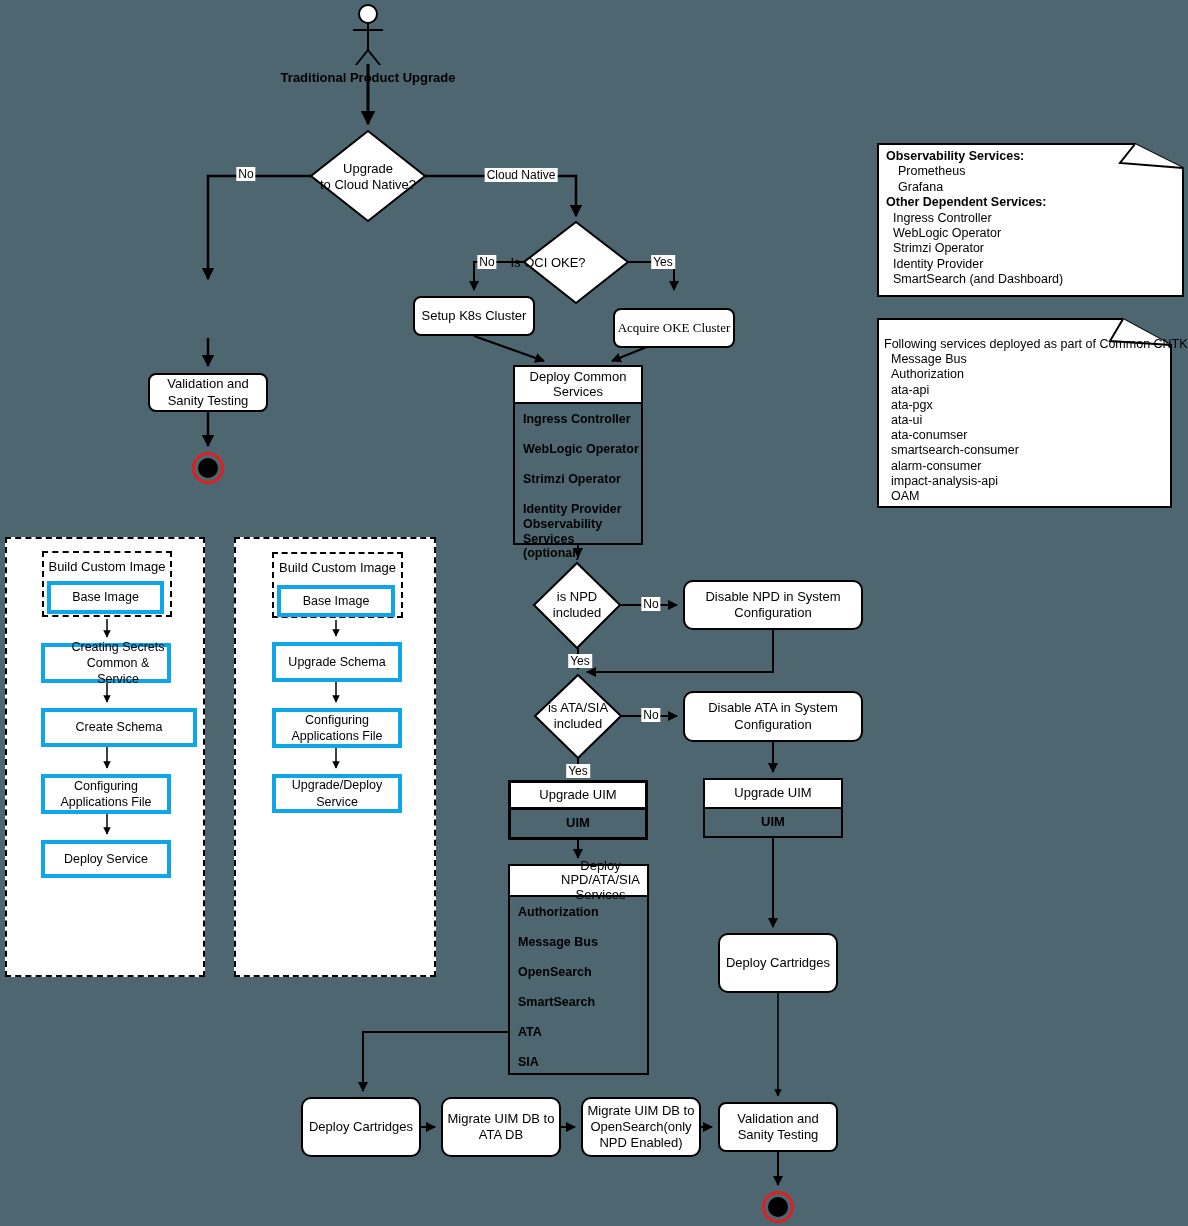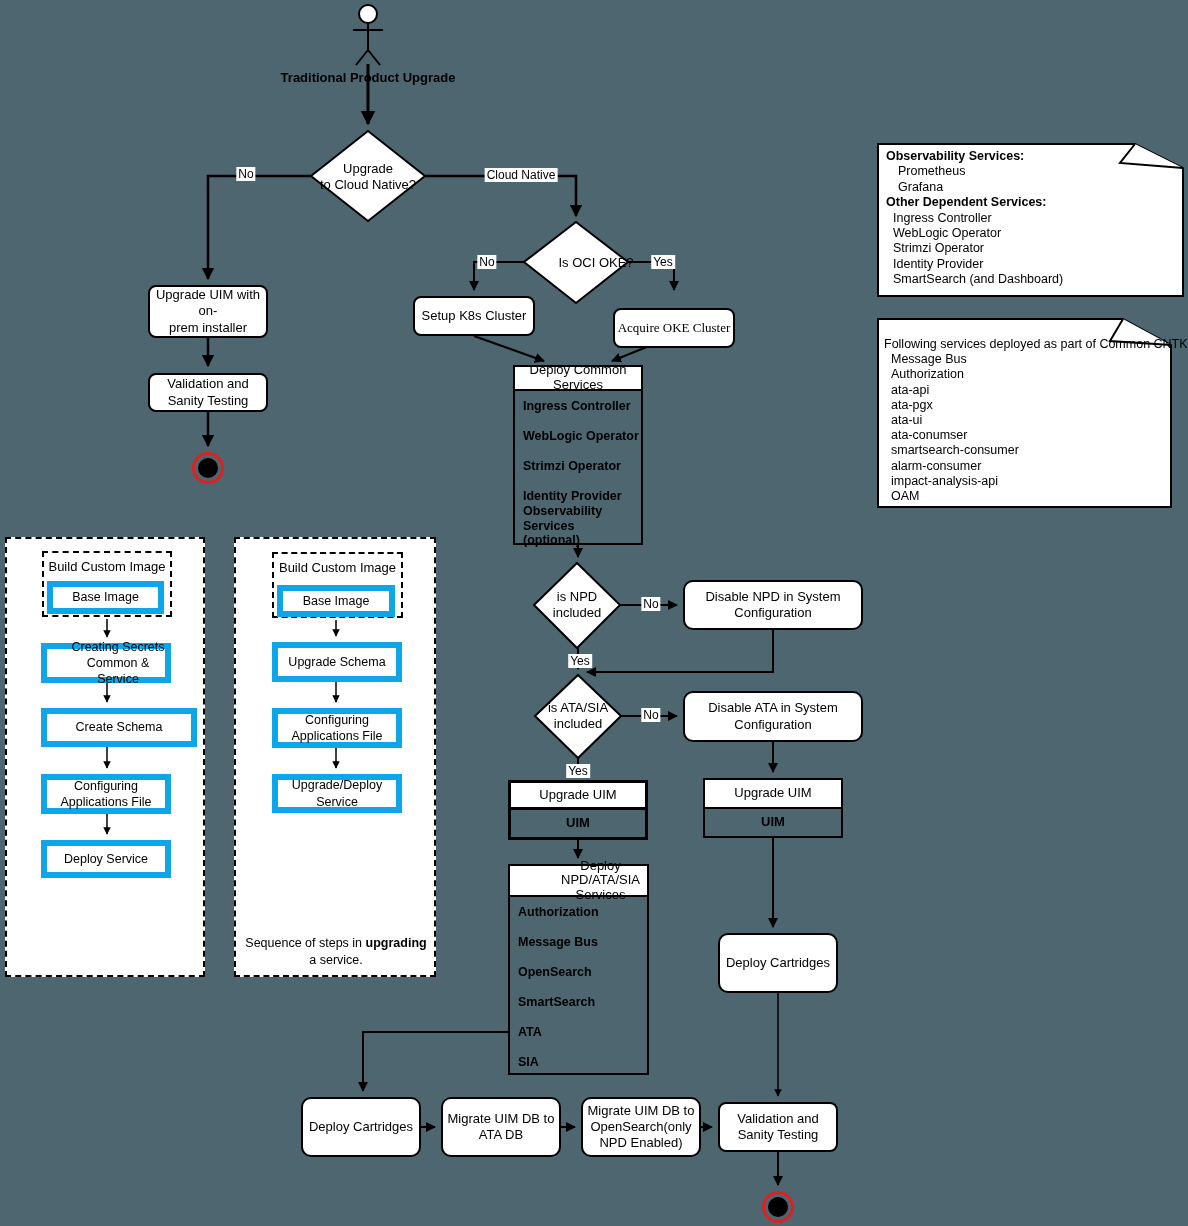--- a/index.html
+++ b/index.html
@@ -30,21 +30,21 @@
 
   .dlabel { position:absolute; transform:translate(-50%,-50%); text-align:center;
             font-size:13px; line-height:1.25; white-space:pre-line; }
 
   .actor-label { position:absolute; transform:translateX(-50%); font-weight:bold;
                  font-size:13px; white-space:nowrap; }
 
   .seq-container { position:absolute; box-sizing:border-box; background:#fff; border:2px dashed #000; }
   .dashed-box { position:absolute; box-sizing:border-box; background:#fff; border:2px dashed #000;
                 text-align:center; font-size:13px; padding-top:6px; }
-  .step { position:absolute; box-sizing:border-box; background:#fff; border:6px solid #0ea5e9;
+  .step { position:absolute; box-sizing:border-box; background:#fff; border:4px solid #0ea5e9;
           display:flex; align-items:center; justify-content:center; text-align:center;
           font-size:12.5px; line-height:1.3; white-space:pre-line; }
   .caption { position:absolute; text-align:center; font-size:12.5px; line-height:1.35; }
   .caption b { font-weight:bold; }
 
   .note-text { position:absolute; font-size:12.5px; line-height:15.4px; }
   .note-line { white-space:nowrap; }
   .nl-bold { font-weight:bold; }
   .ind7  { padding-left:7px; }
   .ind12 { padding-left:12px; }
@@ -126,57 +126,55 @@
       <path d="M1123,319 L1110,341 L1171,345" fill="#fff"></path>
     </g>
   </svg>
 
   <div class="layer-nodes">
 
     <div class="actor-label" style="left:368px; top:70px;">Traditional Product Upgrade</div>
 
     <div class="dlabel" style="left:368px; top:177px;">Upgrade
 to Cloud Native?</div>
-    <div class="dlabel" style="left:596px; top:263px;">Is OCI OKE?</div>
+    <div class="dlabel" style="left:548px; top:263px;">Is OCI OKE?</div>
     <div class="dlabel" style="left:577px; top:605px;">is  NPD
 included</div>
     <div class="dlabel" style="left:578px; top:716px;">is ATA/SIA
 included</div>
 
     <div class="chip" style="left:246px; top:174px;">No</div>
     <div class="chip" style="left:521px; top:175px;">Cloud Native</div>
     <div class="chip" style="left:487px; top:262px;">No</div>
     <div class="chip" style="left:663px; top:262px;">Yes</div>
     <div class="chip" style="left:651px; top:604px;">No</div>
     <div class="chip" style="left:580px; top:661px;">Yes</div>
     <div class="chip" style="left:651px; top:715px;">No</div>
     <div class="chip" style="left:578px; top:771px;">Yes</div>
 
-    <div class="node r8" style="left:148px; top:285px; width:120px; height:53px;">Upgrade UIM with on-
-prem installer</div>
     <div class="node r8" style="left:148px; top:373px; width:120px; height:39px;">Validation and
 Sanity Testing</div>
     <div class="node r8" style="left:413px; top:296px; width:122px; height:40px;">Setup K8s Cluster</div>
     <div class="node r8" style="left:613px; top:308px; width:122px; height:40px;font-family:Liberation Serif, serif;">Acquire OKE Cluster</div>
     <div class="node r10" style="left:683px; top:580px; width:180px; height:50px;">Disable NPD in System
 Configuration</div>
     <div class="node r10" style="left:683px; top:691px; width:180px; height:51px;">Disable ATA in System
 Configuration</div>
     <div class="node r10" style="left:718px; top:933px; width:120px; height:60px;">Deploy Cartridges</div>
     <div class="node r8" style="left:718px; top:1102px; width:120px; height:50px;">Validation and
 Sanity Testing</div>
     <div class="node r10" style="left:301px; top:1097px; width:120px; height:60px;">Deploy Cartridges</div>
     <div class="node r10" style="left:441px; top:1097px; width:120px; height:60px;">Migrate UIM DB to
 ATA DB</div>
     <div class="node r10" style="left:581px; top:1097px; width:120px; height:60px;">Migrate UIM DB to
 OpenSearch(only
 NPD Enabled)</div>
 
     <div class="compound" style="left:513px; top:365px; width:130px; height:180px;">
-      <div class="hdr" style="height:24px;">Deploy Common
+      <div class="hdr" style="height:37px;">Deploy Common
 Services</div>
       <div class="svc-list">
         <div class="svc-item">Ingress Controller</div>
         <div class="svc-item">WebLogic Operator</div>
         <div class="svc-item">Strimzi Operator</div>
         <div class="svc-item">Identity Provider</div>
         <div class="svc-item">Observability Services
 (optional)</div>
       </div>
     </div>
@@ -243,23 +241,20 @@
 
     <div class="dashed-box" style="left:272px; top:552px; width:131px; height:66px;">
       <span>Build Custom Image</span>
     </div>
     <div class="step" style="left:277px; top:585px; width:118px; height:32px;">Base Image</div>
     <div class="step" style="left:272px; top:642px; width:130px; height:40px;">Upgrade Schema</div>
     <div class="step" style="left:272px; top:708px; width:130px; height:40px;">Configuring
 Applications File</div>
     <div class="step" style="left:272px; top:774px; width:130px; height:39px;">Upgrade/Deploy
 Service</div>
-    <div class="caption" style="left:241px; top:935px; width:190px;">
-      <span>Sequence of steps in </span><b>upgrading</b><span> a service.</span>
-    </div>
 
     <div class="end-node" style="left:192px; top:452px;">
       <div class="dot"></div>
     </div>
     <div class="end-node" style="left:762px; top:1191px;">
       <div class="dot"></div>
     </div>
 
   </div>
 </div>

